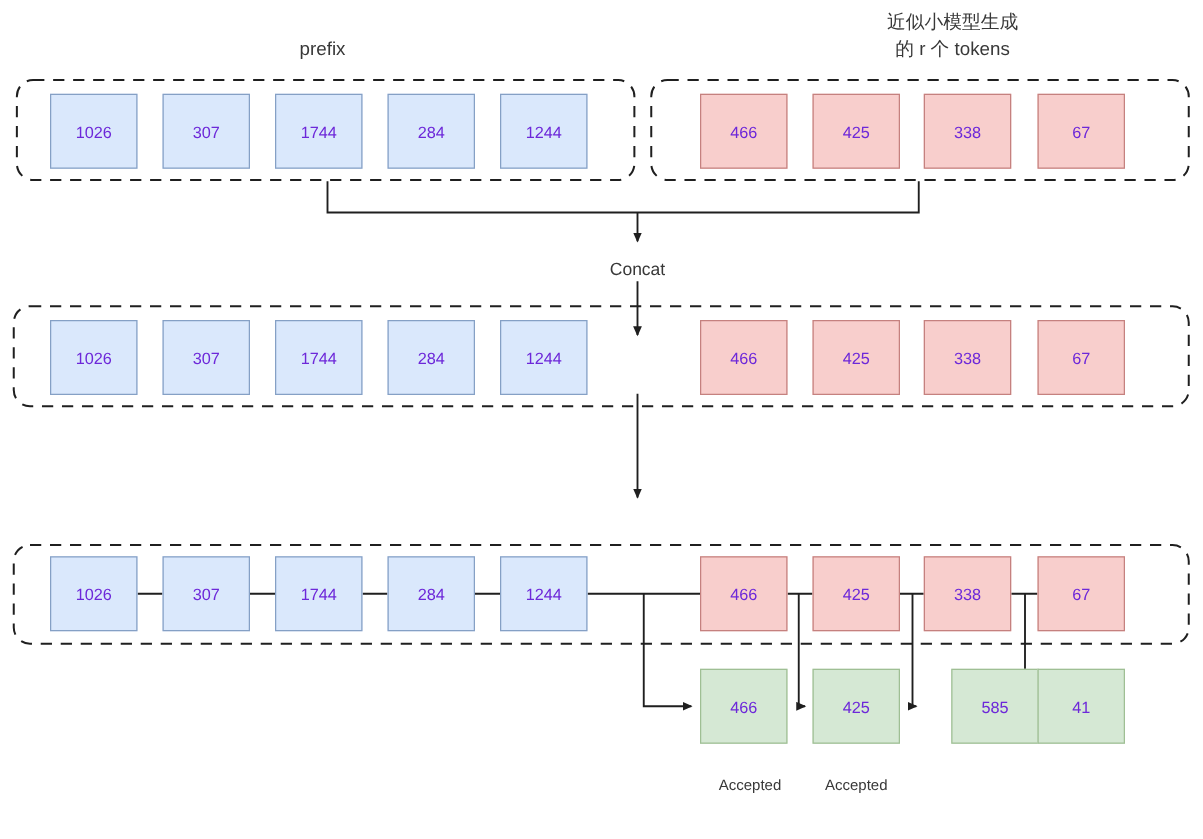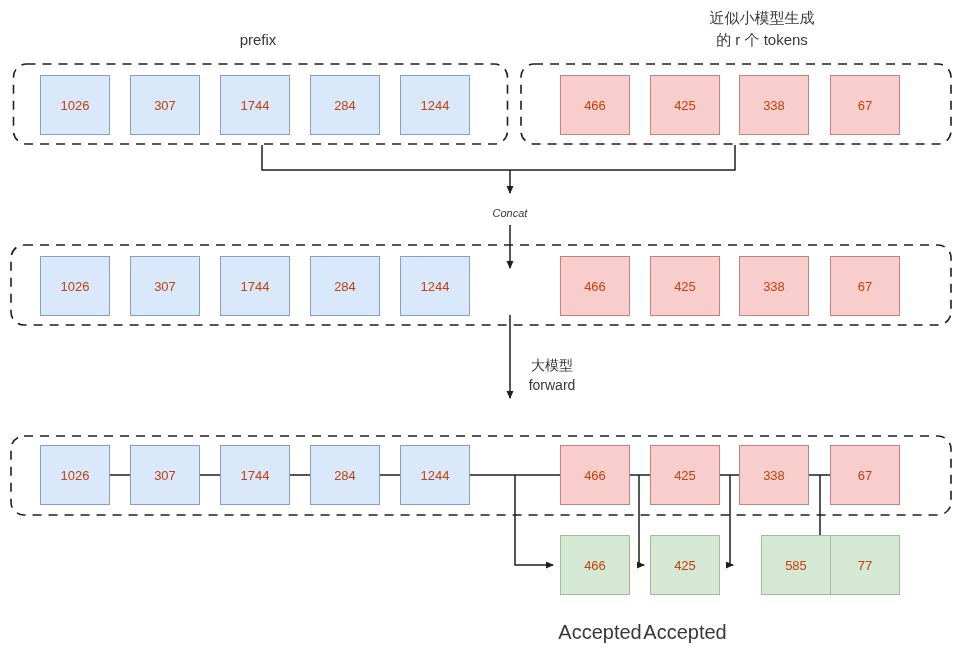--- a/index.html
+++ b/index.html
@@ -27,36 +27,36 @@
   .arrowhead-fill { fill: var(--line, #1f1f1f); }
 
   .token {
     position: absolute;
     width: 70px; height: 60px;
     box-sizing: border-box;
     display: flex;
     align-items: center;
     justify-content: center;
     font-size: 13px;
-    color: #c2410c;
+    color: #6d28d9;
   }
   .token.blue  { background: var(--prefix-fill, #dae8fc); border: 1px solid var(--prefix-border, #85a0c5); }
   .token.red   { background: var(--draft-fill, #f8cecc);  border: 1px solid var(--draft-border, #c5817f); }
   .token.green { background: var(--verified-fill, #d5e8d4); border: 1px solid var(--verified-border, #9fbf94); }
 
   .lbl {
     position: absolute;
     text-align: center;
     color: #383838;
   }
   .lbl-prefix  { left: 158px; top: 31px;  width: 200px; font-size: 15px; }
   .lbl-draft   { left: 662px; top: 7px;   width: 200px; font-size: 15px; line-height: 22px; }
-  .lbl-concat  { left: 460px; top: 207px; width: 100px; font-size: 11px; font-style: italic; }
+  .lbl-concat  { left: 460px; top: 207px; width: 100px; font-size: 14px; }
   .lbl-forward { left: 502px; top: 355px; width: 100px; font-size: 14px; line-height: 20px; }
-  .lbl-result  { top: 621px; width: 110px; font-size: 20px; }
+  .lbl-result  { top: 621px; width: 110px; font-size: 12px; }
   .lbl-acc1 { left: 545px; }
   .lbl-acc2 { left: 630px; }
   .lbl-rej  { left: 708px; top: 611px; width: 140px; font-size: 16px; line-height: 25px; }
 </style>
 </head>
 <body>
 
 <div class="canvas">
 
   <svg class="layer" width="962" height="671" viewBox="0 0 962 671" xmlns="http://www.w3.org/2000/svg">
@@ -108,38 +108,34 @@
   <div class="token blue" style="left:40px;  top:256px;">1026</div>
   <div class="token blue" style="left:130px; top:256px;">307</div>
   <div class="token blue" style="left:220px; top:256px;">1744</div>
   <div class="token blue" style="left:310px; top:256px;">284</div>
   <div class="token blue" style="left:400px; top:256px;">1244</div>
   <div class="token red" style="left:560px; top:256px;">466</div>
   <div class="token red" style="left:650px; top:256px;">425</div>
   <div class="token red" style="left:739px; top:256px;">338</div>
   <div class="token red" style="left:830px; top:256px;">67</div>
 
-  <div class="lbl lbl-forward">
-    <div>大模型</div>
-    <div>forward</div>
-  </div>
 
   <div class="token blue" style="left:40px;  top:445px;">1026</div>
   <div class="token blue" style="left:130px; top:445px;">307</div>
   <div class="token blue" style="left:220px; top:445px;">1744</div>
   <div class="token blue" style="left:310px; top:445px;">284</div>
   <div class="token blue" style="left:400px; top:445px;">1244</div>
   <div class="token red" style="left:560px; top:445px;">466</div>
   <div class="token red" style="left:650px; top:445px;">425</div>
   <div class="token red" style="left:739px; top:445px;">338</div>
   <div class="token red" style="left:830px; top:445px;">67</div>
 
   <div class="token green" style="left:560px; top:535px;">466</div>
   <div class="token green" style="left:650px; top:535px;">425</div>
   <div class="token green" style="left:761px; top:535px;">585</div>
-  <div class="token green" style="left:830px; top:535px;">77</div>
+  <div class="token green" style="left:830px; top:535px;">41</div>
 
   <div class="lbl lbl-result lbl-acc1">Accepted</div>
   <div class="lbl lbl-result lbl-acc2">Accepted</div>
   <div class="lbl lbl-rej">
   </div>
 
 </div>
 
 </body></html>

